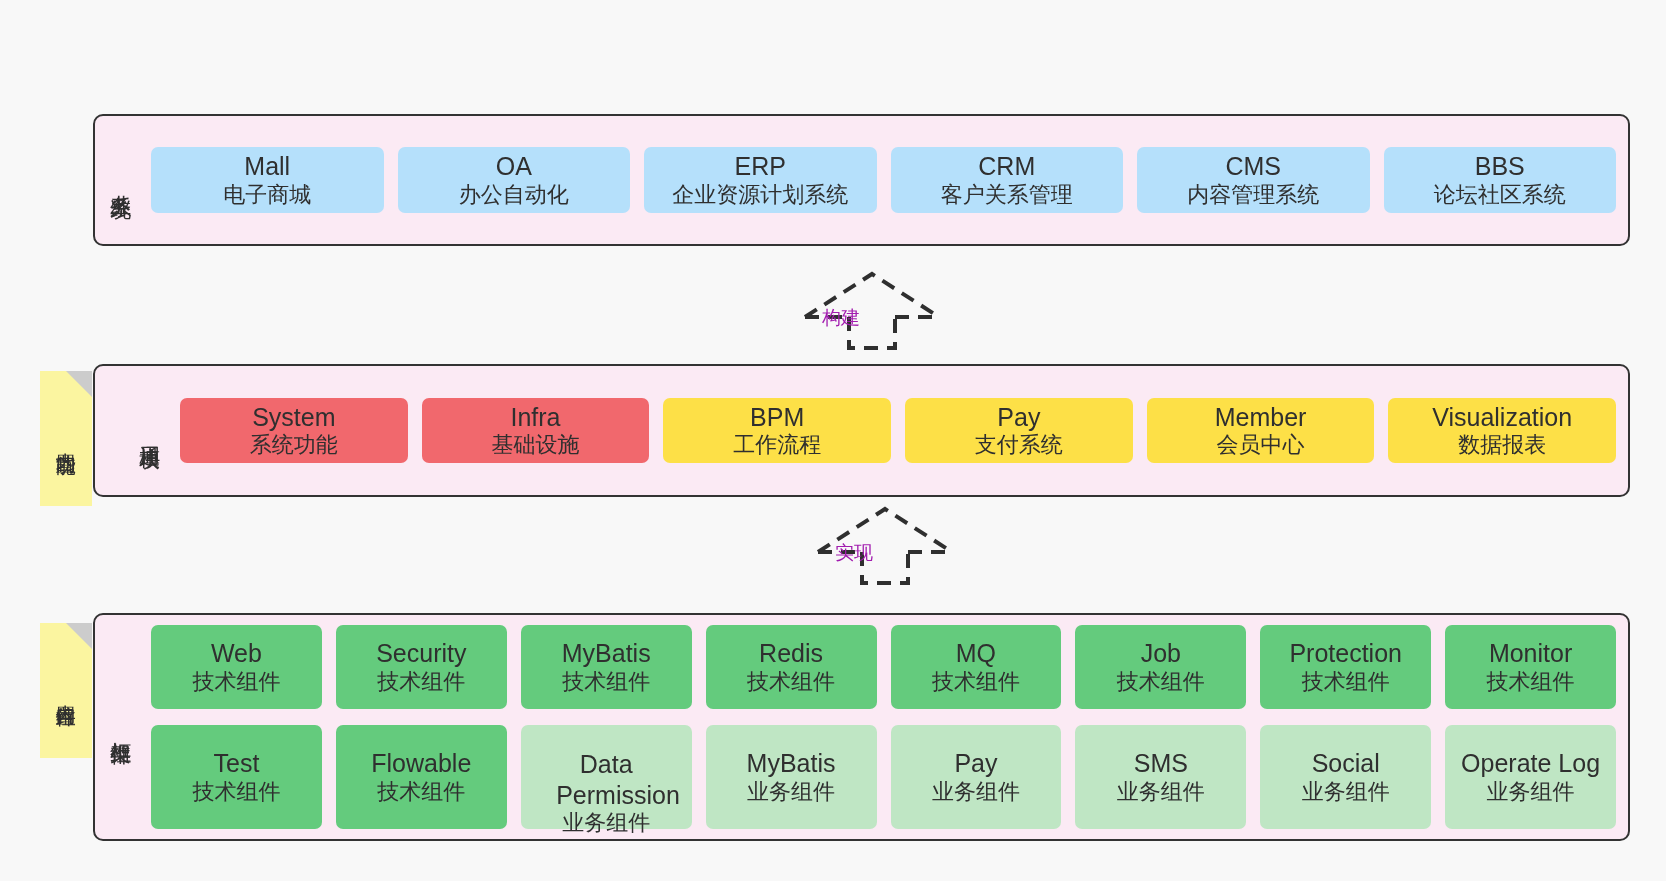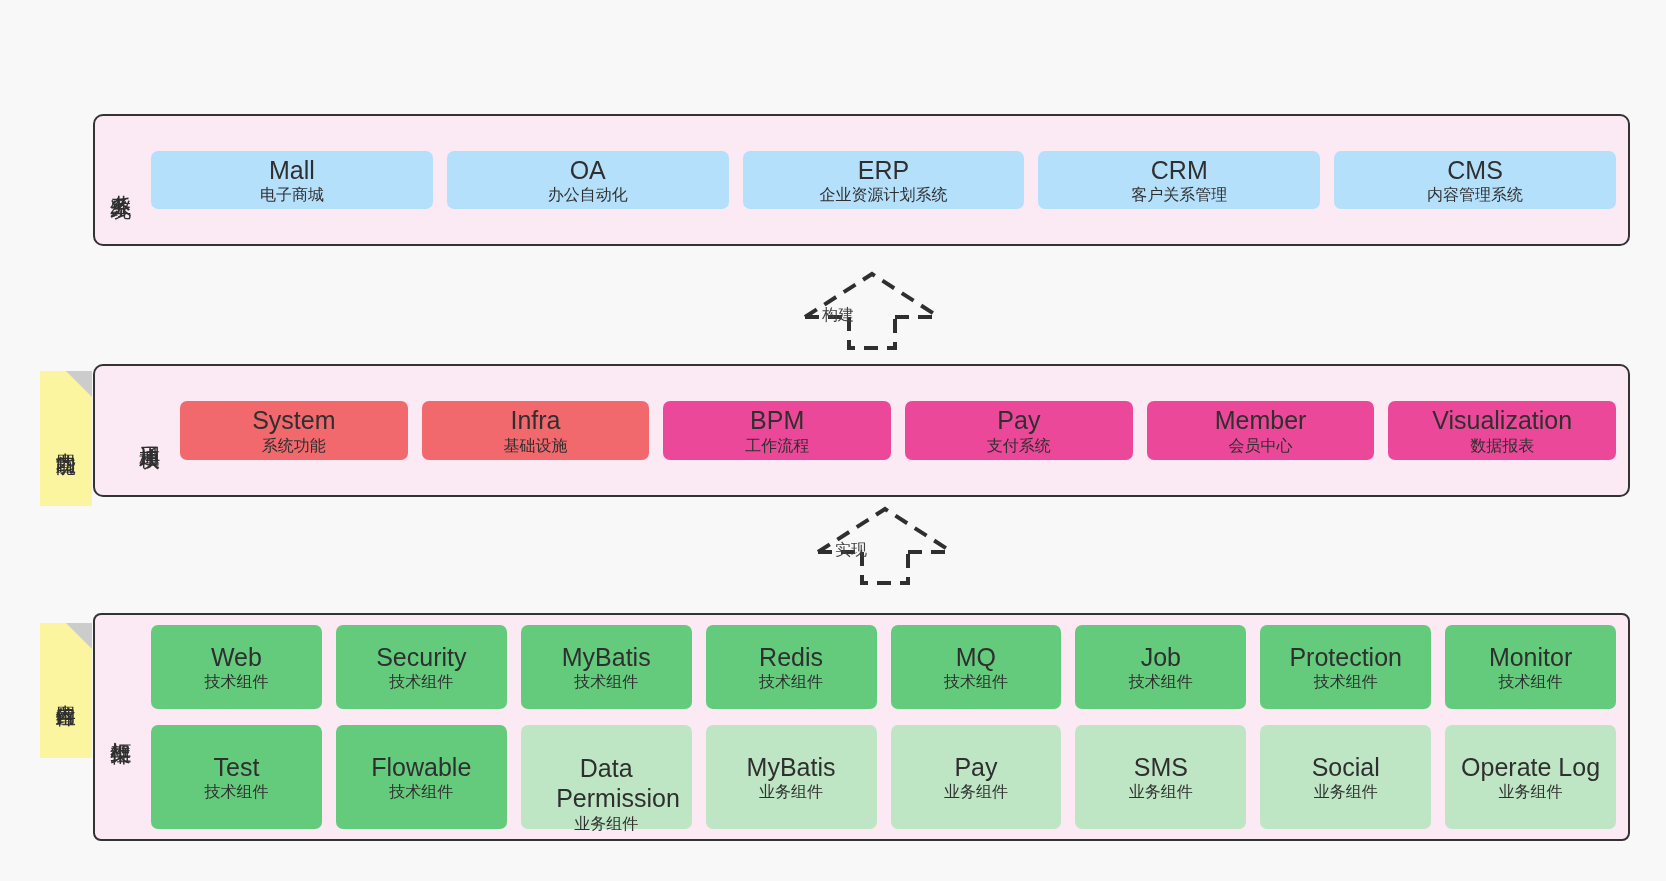--- a/index.html
+++ b/index.html
@@ -67,25 +67,25 @@
     flex-direction: column;
     align-items: center;
     justify-content: center;
     text-align: center;
     color: #2f2f2f;
     line-height: 1.22;
     box-sizing: border-box;
     padding: 4px 4px;
   }
   .card .t1 { font-size: 25px; }
-  .card .t2 { font-size: 16px; }
+  .card .t2 { font-size: 22px; }
 
   .card.blue       { background: #b5e0fb; }
   .card.red        { background: #f1686d; }
-  .card.pink       { background: #ec4899; justify-content: space-between; }
+  .card.pink       { background: #fde047; justify-content: space-between; }
   .card.green      { background: #64cb7d; }
   .card.lightgreen { background: #bfe6c4; }
 
   
   .note {
     position: absolute;
     background: #fbf5a0;
     color: #2f2f2f;
     font-size: 20px;
     letter-spacing: 1px;
@@ -107,22 +107,22 @@
     border-top: 26px solid #cccccc;
   }
 
   
   .arrow {
     position: absolute;
   }
   .arrow svg { display: block; }
   .arrow-label {
     position: absolute;
-    font-size: 16px;
-    color: #404040;
+    font-size: 19px;
+    color: #a21caf;
     background: transparent;
     white-space: nowrap;
   }
 </style>
 </head>
 <body>
 
 <div class="canvas">
 
   <div class="layer" style="left:93px; top:114px; width:1537px; height:132px;">
@@ -148,20 +148,24 @@
         <div class="card blue">
           <span class="t1">CRM</span>
           <span class="t2">客户关系管理</span>
         </div>
 
         <div class="card blue">
           <span class="t1">CMS</span>
           <span class="t2">内容管理系统</span>
         </div>
 
+        <div class="card blue">
+          <span class="t1">BBS</span>
+          <span class="t2">论坛社区系统</span>
+        </div>
 
       </div>
     </div>
   </div>
 
   <div class="arrow" style="left:800px; top:262px; width:150px; height:90px;">
     <svg width="150" height="90" viewBox="0 0 150 90">
       <path d="M 5 55 L 72 12 L 139 55" fill="none" stroke="#2f2f2f" stroke-width="4" stroke-dasharray="14,9" stroke-linecap="butt"></path>
       <path d="M 5 55 L 49 55" fill="none" stroke="#2f2f2f" stroke-width="4" stroke-dasharray="14,9"></path>
       <path d="M 95 55 L 139 55" fill="none" stroke="#2f2f2f" stroke-width="4" stroke-dasharray="14,9"></path>
@@ -222,21 +226,21 @@
       <path d="M 49 55 L 49 86 L 95 86 L 95 55" fill="none" stroke="#2f2f2f" stroke-width="4" stroke-dasharray="14,9"></path>
     </svg>
     <span class="arrow-label" style="left:22px; top:43px;">实现</span>
   </div>
 
   <div class="note" style="left:40px; top:623px; width:52px; height:135px;">
     <span class="fold"></span>
     <span>内置组件</span>
   </div>
 
-  <div class="layer" style="left:93px; top:613px; width:1537px; height:228px;border-radius:8px;">
+  <div class="layer" style="left:93px; top:613px; width:1537px; height:228px;">
     <div class="layer-title">框架组件</div>
     <div class="layer-body" style="gap:16px; padding-top:10px; padding-bottom:10px;">
 
       <div class="row" style="height:86px;">
         <div class="card green">
           <span class="t1">Web</span>
           <span class="t2">技术组件</span>
         </div>
         <div class="card green">
           <span class="t1">Security</span>

